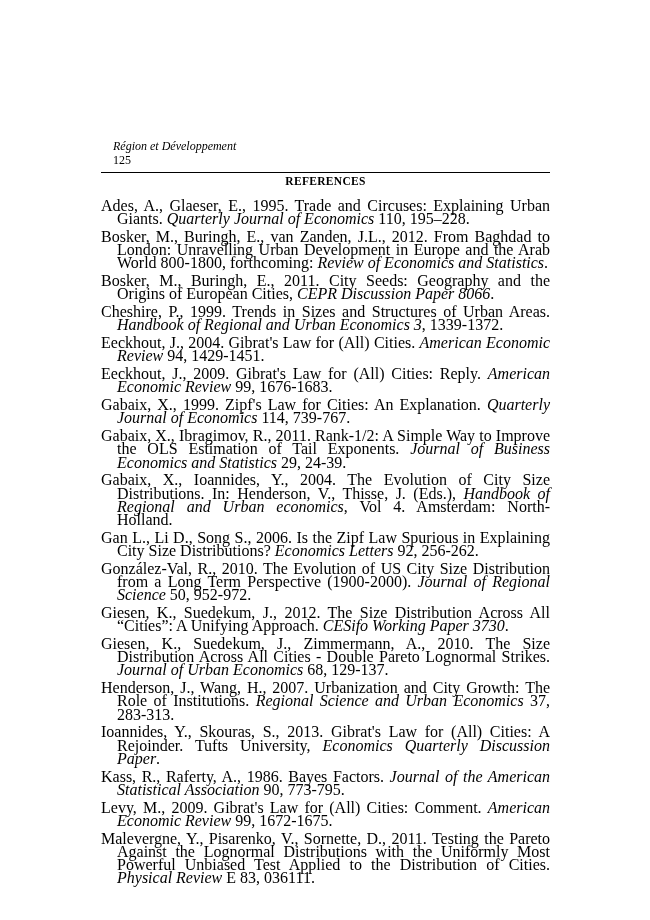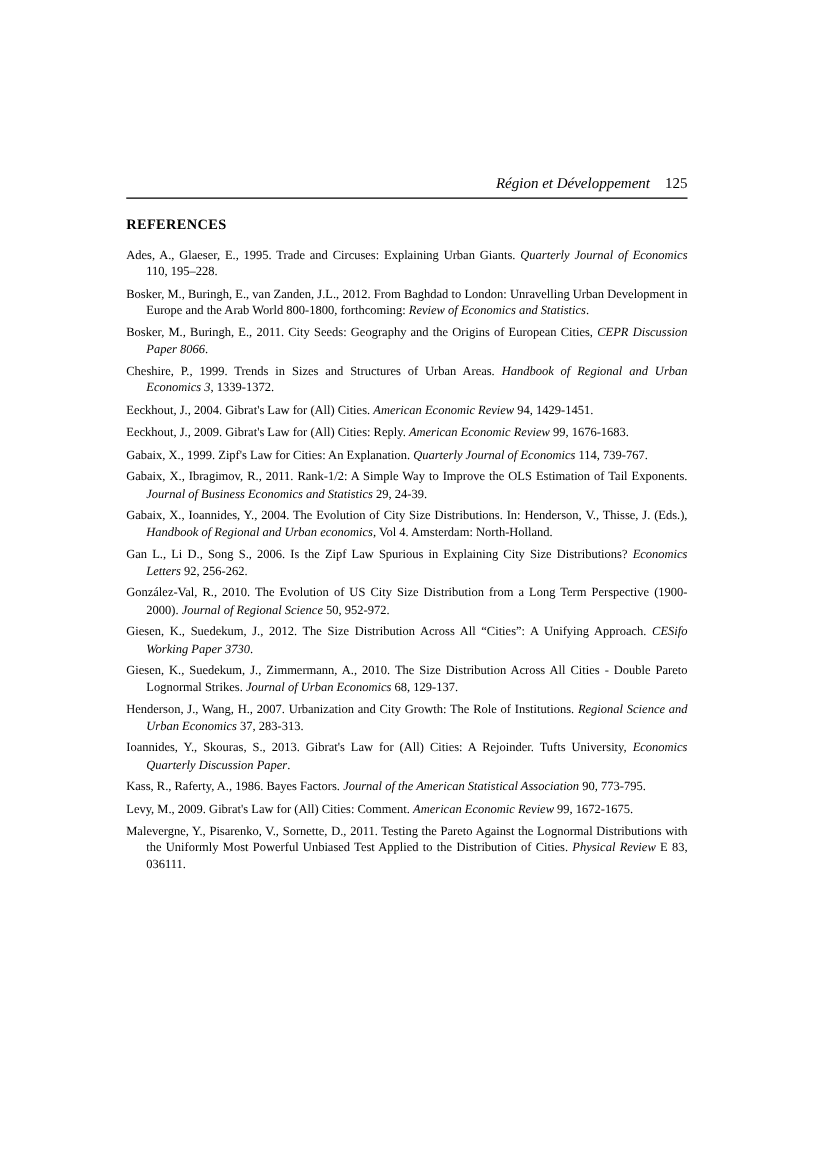--- a/index.html
+++ b/index.html
@@ -23,47 +23,48 @@
     background: #ffffff;
   }
   .content {
     position: absolute;
     left: 101px;
     top: 139px;
     width: 449px;
   }
   .header-row {
     display: flex;
-    justify-content: flex-end;
+    justify-content: flex-start;
     align-items: baseline;
     font-size: 12px;
     line-height: 14px;
     padding-bottom: 5px;
+    flex-direction: column;
   }
   .journal-name {
     font-style: italic;
   }
   .page-num {
     margin-left: 12px;
   }
   .rule {
     border: none;
     border-top: 1px solid #000000;
     margin: 0;
   }
   .refs-title {
     font-size: 11.5px;
     line-height: 13px;
     font-weight: bold;
-    text-align: left;
-    margin: 15px 0 11px 0;
+    text-align: center;
+    margin: 2px 0 11px 0;
     letter-spacing: 0.3px;
   }
   .ref {
-    font-size: 10px;
+    font-size: 16px;
     line-height: 13.2px;
     text-align: justify;
     margin: 0 0 4.6px 0;
     padding-left: 16px;
     text-indent: -16px;
   }
   .ref i {
     font-style: italic;
   }
 </style>

